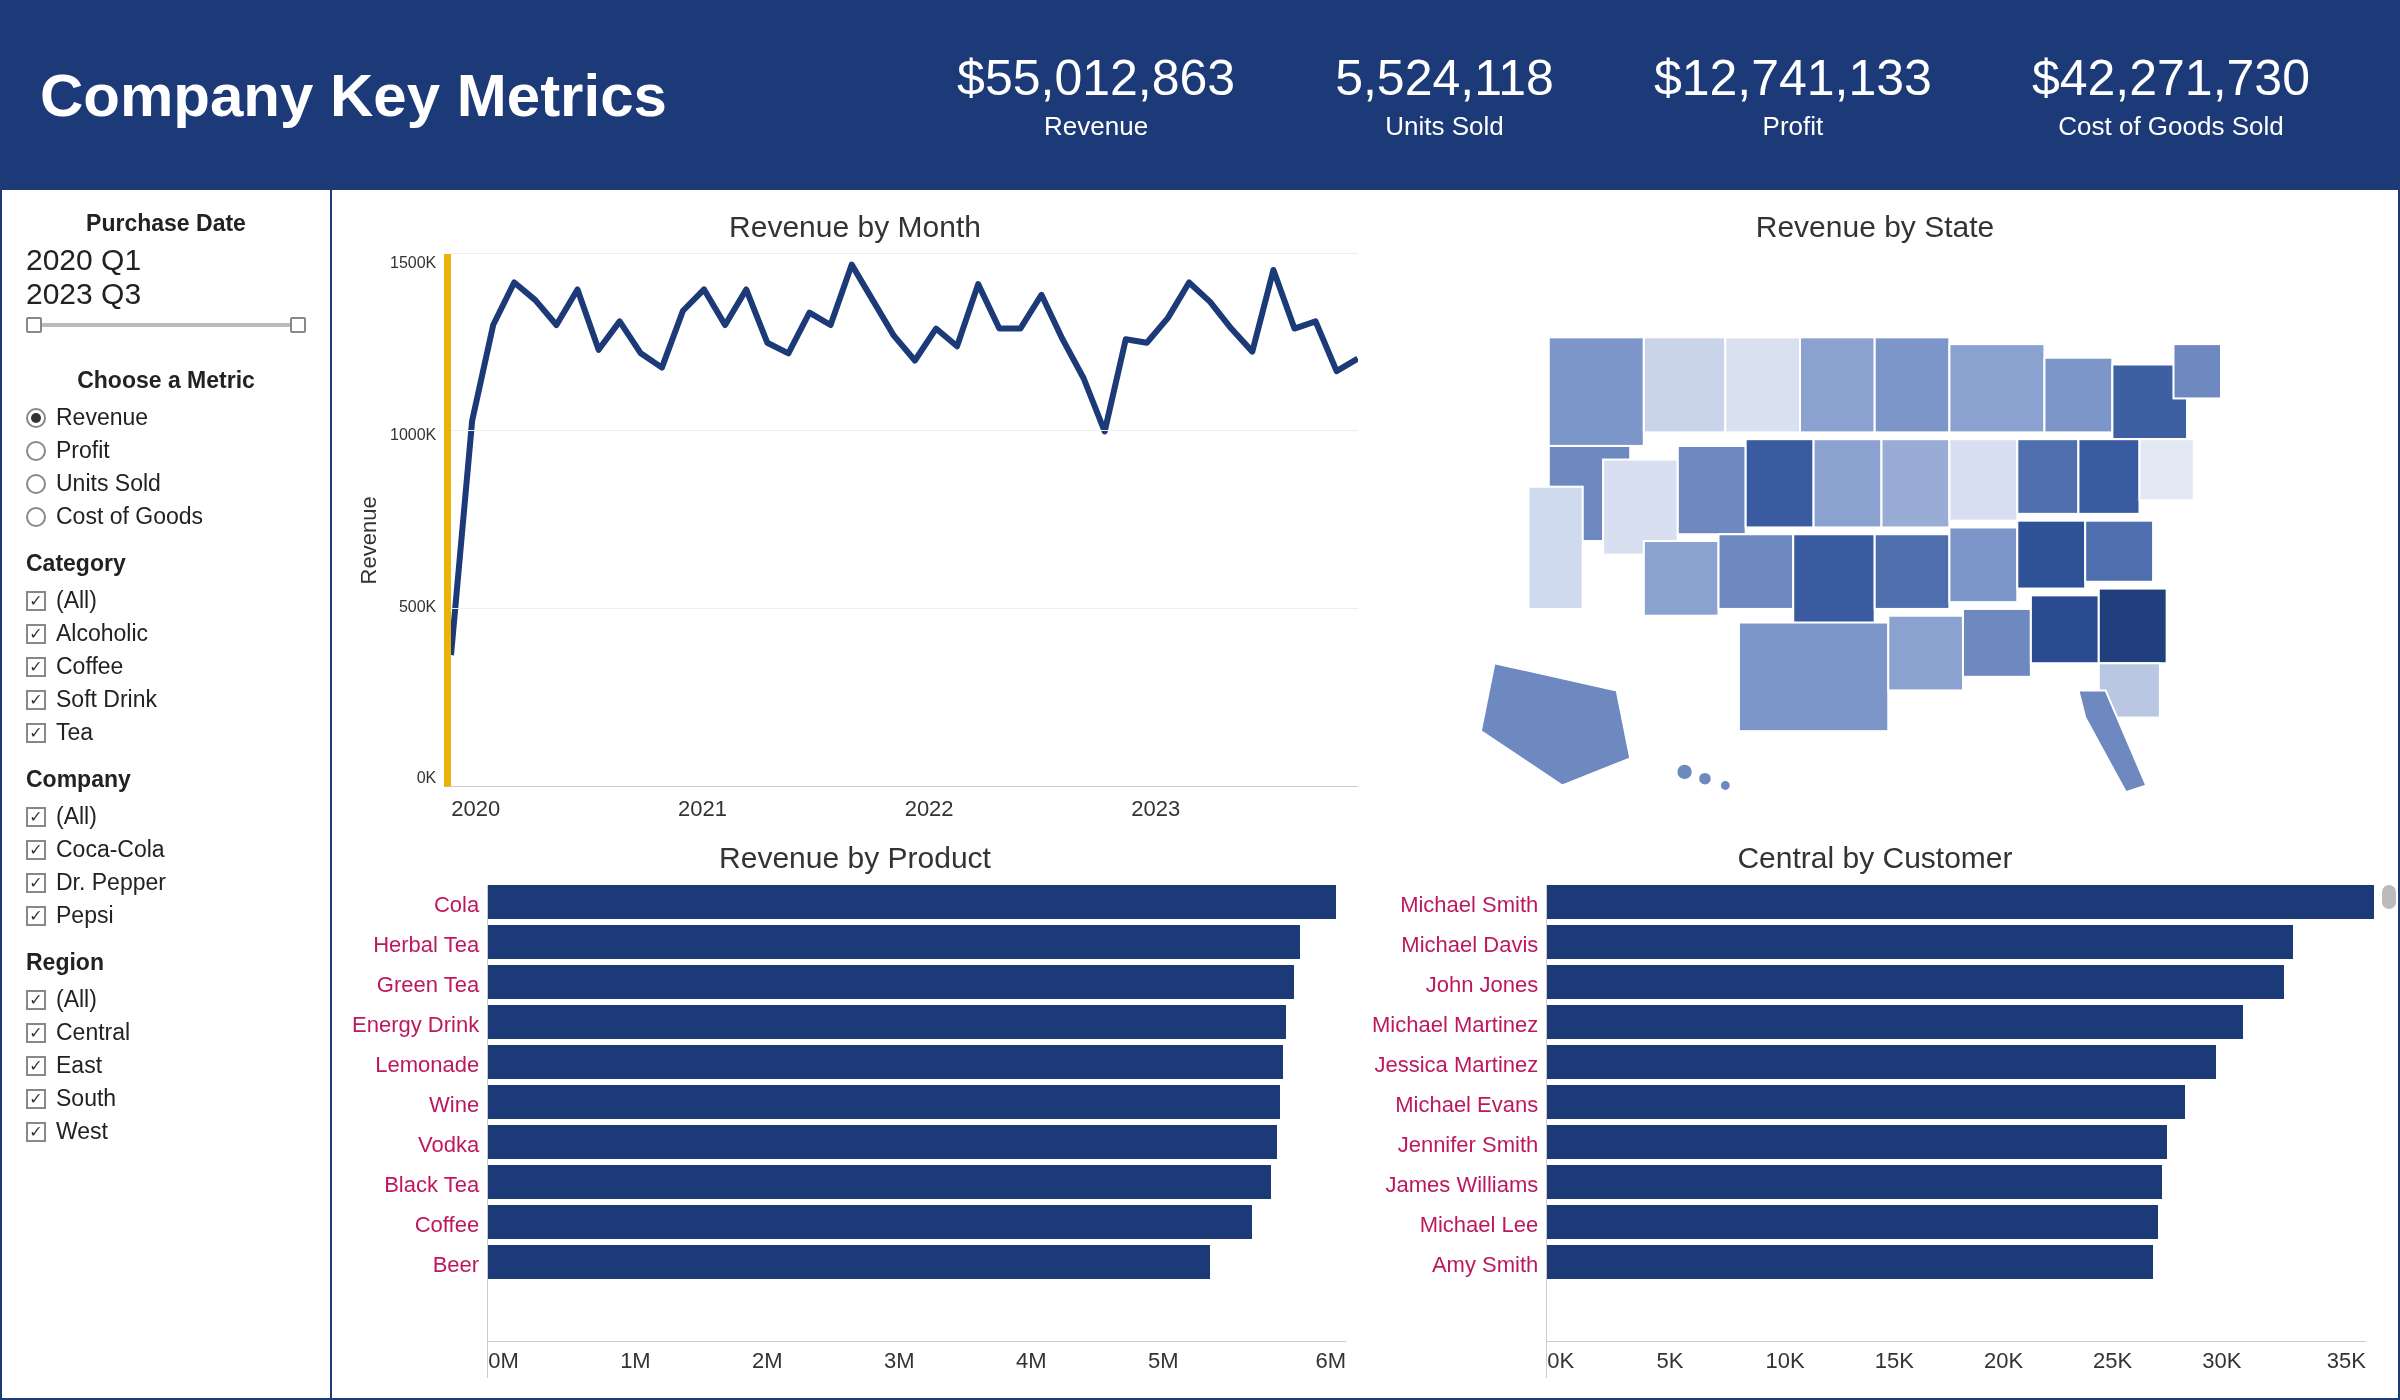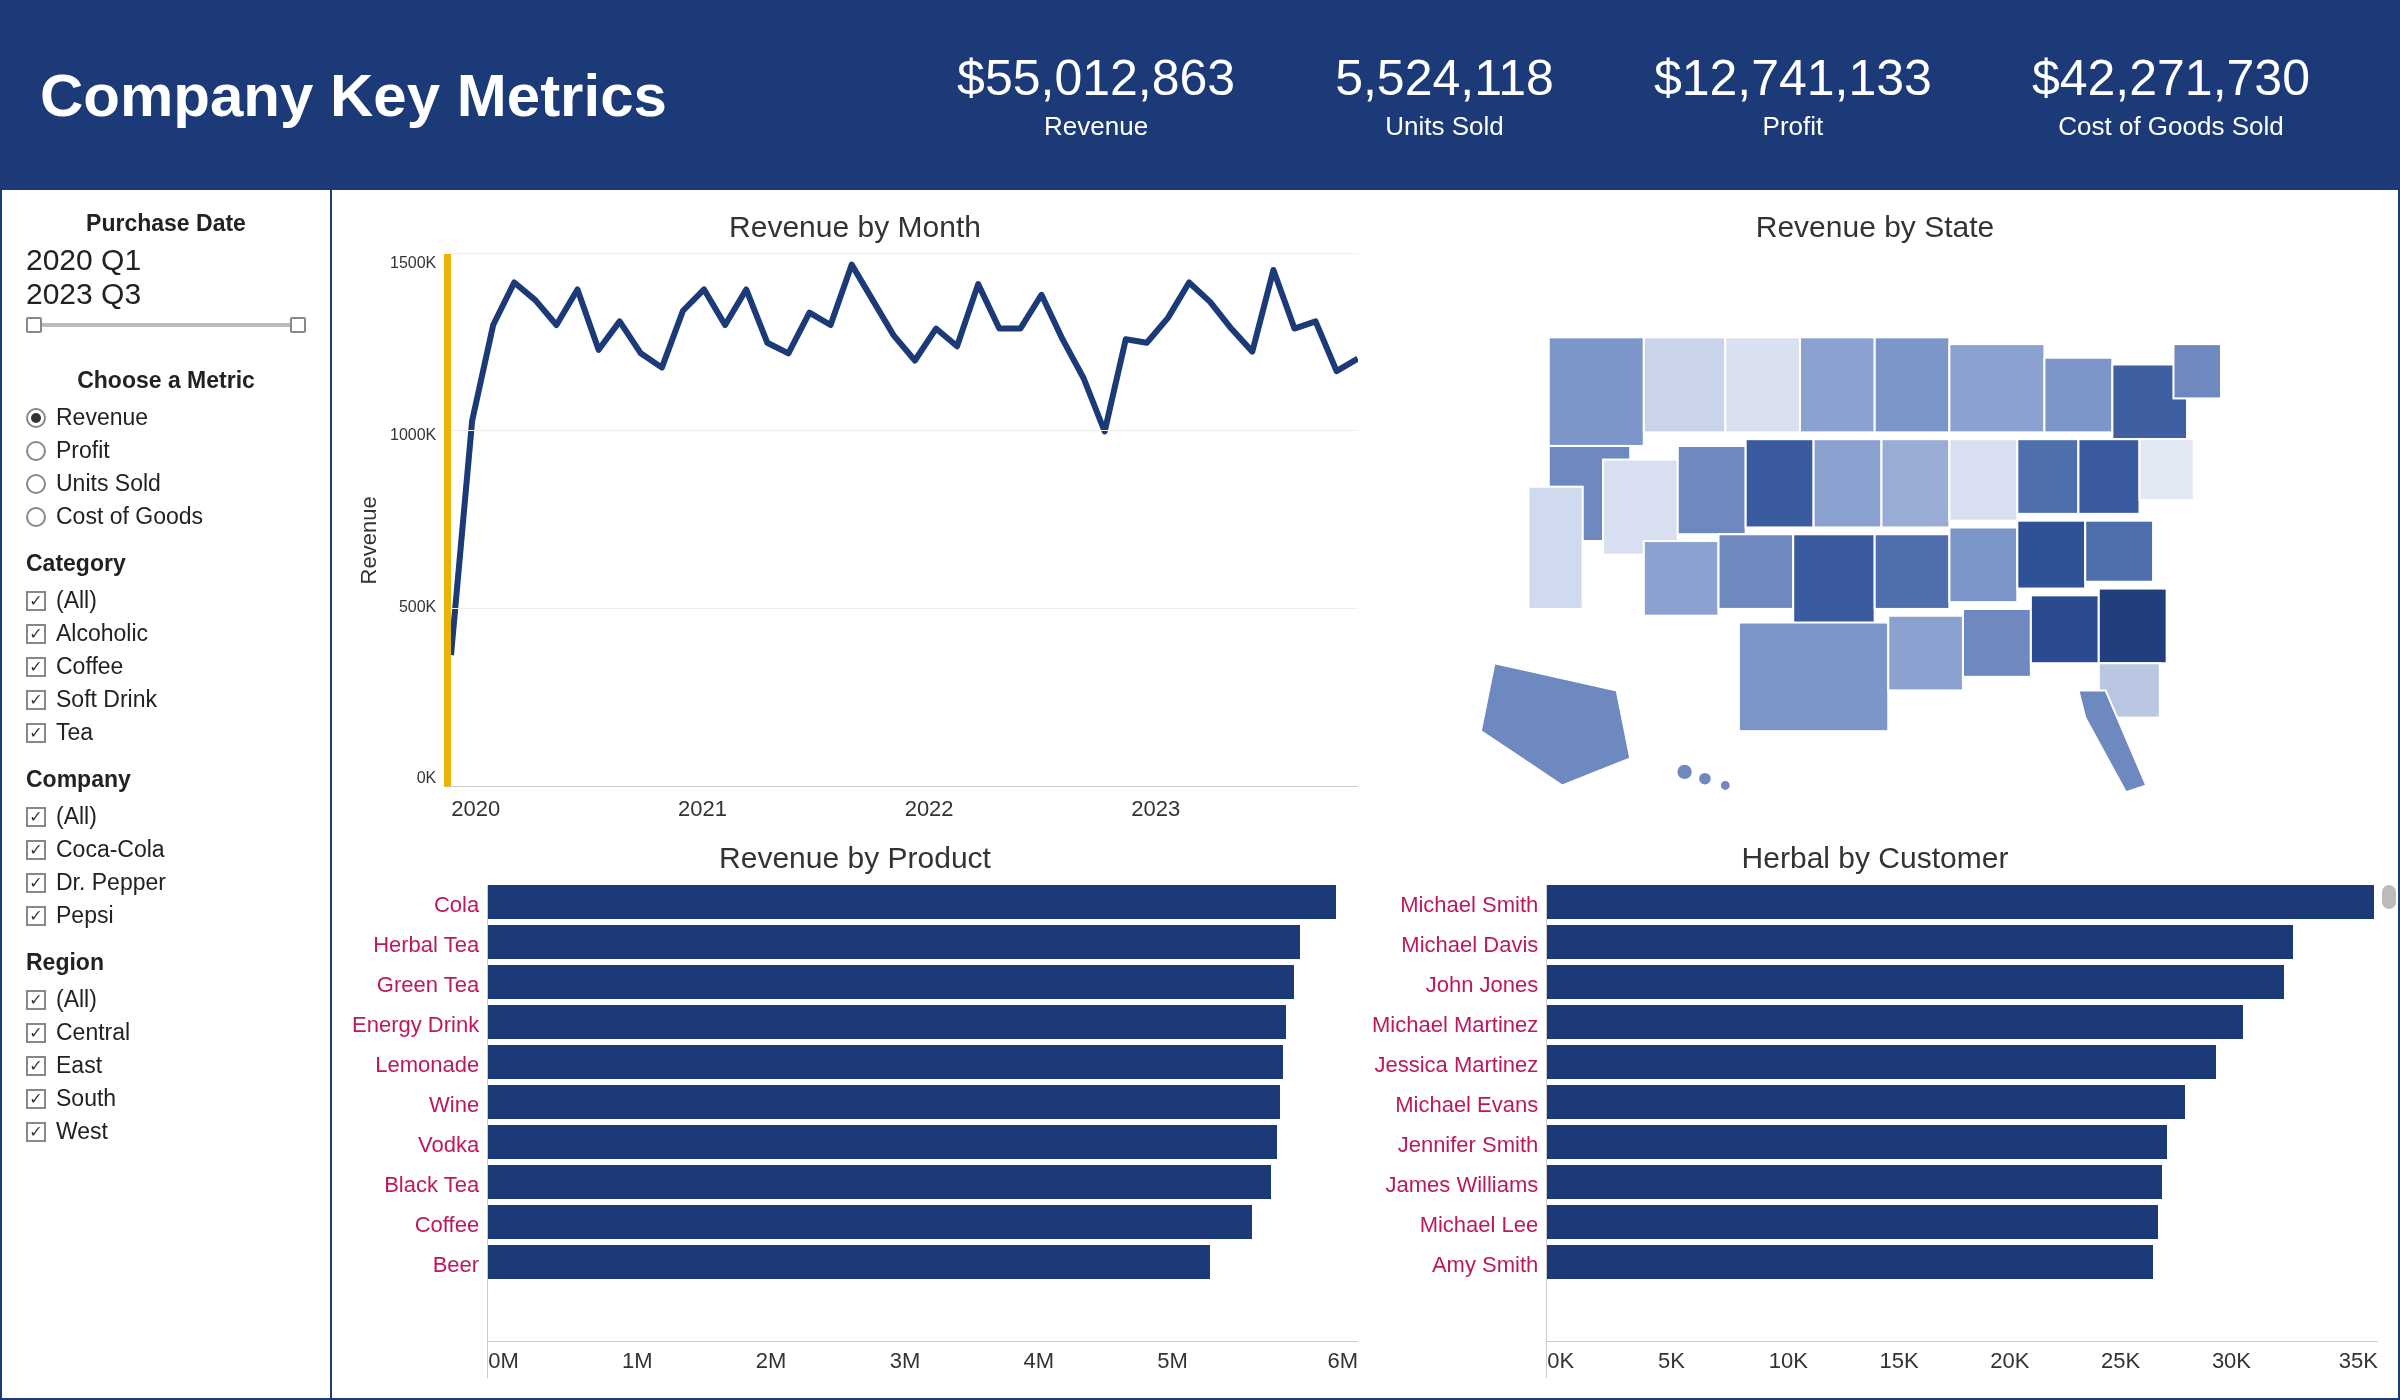--- a/index.html
+++ b/index.html
@@ -215,21 +215,21 @@
     border-left: 1px solid #ccc;
     padding-bottom: 42px;
     position: relative;
   }
   .hbar {
     height: 34px;
     background: #1c3a77;
   }
   .hbar-xaxis {
     position: absolute;
-    left: 0; right: 0; bottom: 4px;
+    left: 0; right: 12px; bottom: 4px;
     display: flex;
     font-size: 22px;
     color: #333;
     border-top: 1px solid #ccc;
     padding-top: 6px;
   }
   .hbar-xaxis span { flex: 1; text-align: left; }
   .hbar-xaxis span:last-child { text-align: right; flex: 0.5; }
   .scrollbar-stub {
     position: absolute;
@@ -485,21 +485,21 @@
               <span>3M</span>
               <span>4M</span>
               <span>5M</span>
               <span>6M</span>
             </div>
         </div>
       </div>
     </div>
 
     <div class="panel">
-      <div class="panel-title">Herbal by Customer</div>
+      <div class="panel-title">Central by Customer</div>
       <div class="chart-body hbar-chart">
         <div class="hbar-labels" id="customer-labels">
             <div>Michael Smith</div>
             <div>Michael Davis</div>
             <div>John Jones</div>
             <div>Michael Martinez</div>
             <div>Jessica Martinez</div>
             <div>Michael Evans</div>
             <div>Jennifer Smith</div>
             <div>James Williams</div>

